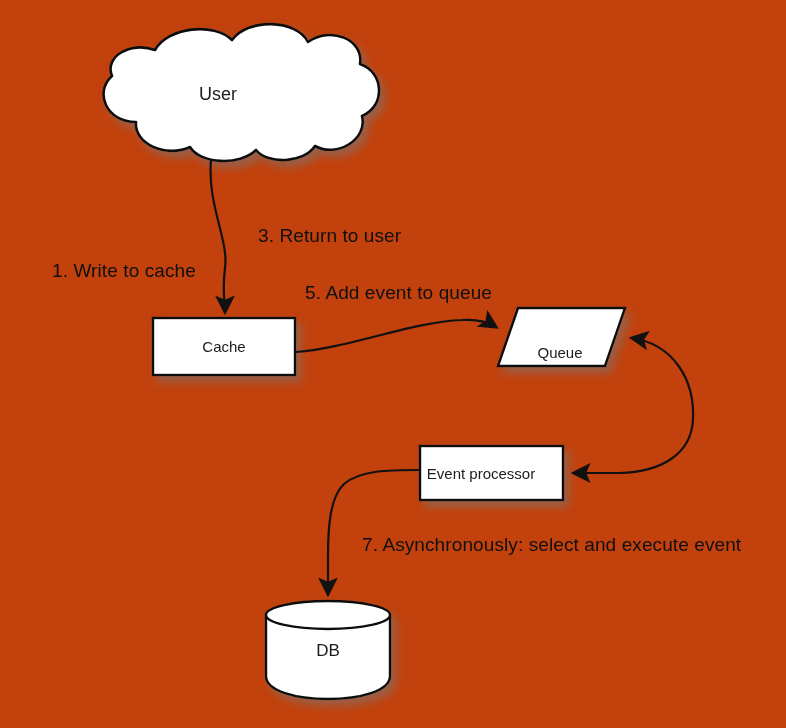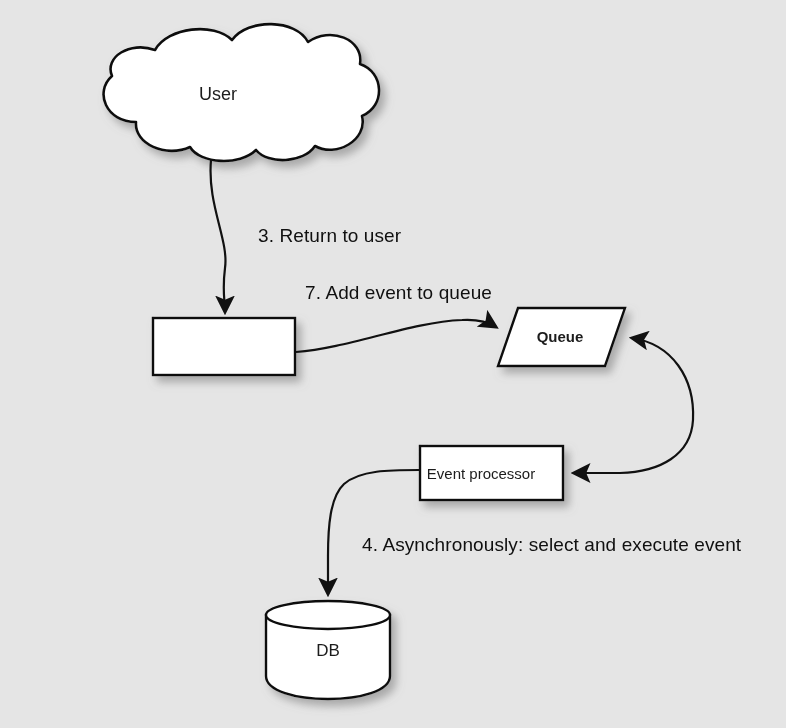--- a/index.html
+++ b/index.html
@@ -10,21 +10,21 @@
   }
   body {
     font-family: "Liberation Sans", sans-serif;
     color: #1a1a1a;
     -webkit-font-smoothing: antialiased;
   }
   #diagram-canvas {
     position: relative;
     width: 786px;
     height: 728px;
-    background: #e5e5e5;
+    background: #c2410c;
     overflow: hidden;
   }
   #diagram-svg {
     position: absolute;
     top: 0;
     left: 0;
     width: 786px;
     height: 728px;
   }
   .node-label {
@@ -38,21 +38,21 @@
   .step-label {
     position: absolute;
     font-family: "Liberation Sans", sans-serif;
     font-size: 19px;
     color: #101010;
     white-space: nowrap;
     letter-spacing: 0.1px;
   }
   #label-user   { left: 148px; top:  84px; width: 140px; font-size: 18px; }
   #label-cache  { left: 153px; top: 338px; width: 142px; font-size: 15px; }
-  #label-queue  { left: 505px; top: 328px; width: 110px; font-size: 15px; font-weight: bold; }
+  #label-queue  { left: 505px; top: 344px; width: 110px; font-size: 15px; }
   #label-eventp { left: 421px; top: 465px; width: 120px; font-size: 15px; }
   #label-db     { left: 266px; top: 641px; width: 124px; font-size: 17px; }
 
   #step-1 { left:  52px; top: 260px; }
   #step-2 { left: 305px; top: 282px; }
   #step-3 { left: 237px; top: 225px; margin-left: 21px; }
   #step-4 { left: 362px; top: 534px; }
 </style>
 </head>
 <body>
@@ -111,27 +111,29 @@
 
     <path d="M 632 338 C 672 344, 695 378, 693 420 C 691 455, 660 472, 620 473
              C 600 473, 585 473, 574 473" fill="none" stroke="#111111" stroke-width="2.2" marker-start="url(#arrowstart)" marker-end="url(#arrowend)"></path>
 
     <path d="M 419 470 C 390 470, 360 470, 344 484 C 330 497, 328 527, 328 556
              C 328 576, 328 586, 328 594" fill="none" stroke="#111111" stroke-width="2.2" marker-end="url(#arrowend)"></path>
   </svg>
 
   <div class="node-label" id="label-user">User</div>
 
+  <div class="node-label" id="label-cache">Cache</div>
 
   <div class="node-label" id="label-queue">Queue</div>
 
   <div class="node-label" id="label-eventp">Event processor</div>
 
   <div class="node-label" id="label-db">DB</div>
 
+  <div class="step-label" id="step-1">1. Write to cache</div>
 
-  <div class="step-label" id="step-2">7. Add event to queue</div>
+  <div class="step-label" id="step-2">5. Add event to queue</div>
 
   <div class="step-label" id="step-3">3. Return to user</div>
 
-  <div class="step-label" id="step-4">4. Asynchronously: select and execute event</div>
+  <div class="step-label" id="step-4">7. Asynchronously: select and execute event</div>
 
 </div>
 
 </body></html>

